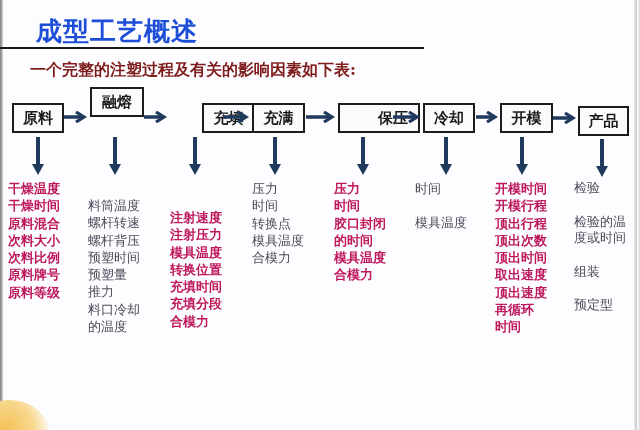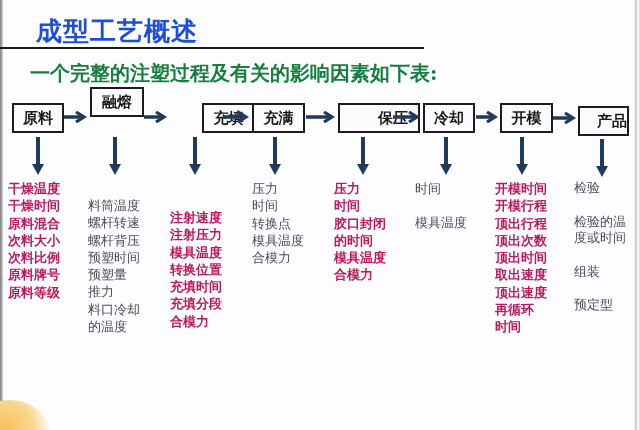--- a/index.html
+++ b/index.html
@@ -33,21 +33,21 @@
       font-size: 26px; font-weight: bold; letter-spacing: 1px;
       color: #1d4ed8;
       font-family: "DejaVu Sans", "Liberation Sans", sans-serif;
     }
     .title-rule {
       position: absolute; left: 0; top: 47px; width: 424px; height: 2px;
       background: #1a1a1a;
     }
     .subtitle {
       position: absolute; left: 30px; top: 60px;
-      font-size: 20px; font-weight: bold; color: #15803d;
+      font-size: 16px; font-weight: bold; color: #7f1d1d;
       font-family: "DejaVu Serif", "Liberation Serif", serif;
     }
     .stage-box {
       position: absolute;
       height: 26px;
       border: 2px solid #1c1c1c;
       background: #fbfbfd;
       display: flex; align-items: center; justify-content: center;
       font-size: 15px; font-weight: bold; color: #1a1a1a;
       box-sizing: content-box;
@@ -95,21 +95,21 @@
 </div>
 <div class="stage-box" style="left:338px;top:103px;width:50px;padding-left:28px;">
   <span>保压</span>
 </div>
 <div class="stage-box" style="left:423px;top:103px;width:48px;">
   <span>冷却</span>
 </div>
 <div class="stage-box" style="left:500px;top:103px;width:49px;">
   <span>开模</span>
 </div>
-<div class="stage-box" style="left:578px;top:106px;width:47px;justify-content:flex-end;">
+<div class="stage-box" style="left:578px;top:106px;width:47px;">
   <span>产品</span>
 </div>
 
 <div class="h-arrow" style="left:64px;top:111px;width:24px;">
   <svg width="24" height="12" viewBox="0 0 24 12">
       <line x1="0" y1="6" x2="17" y2="6" stroke="#1f3a5c" stroke-width="3.5"></line>
       <polyline points="12,1 20,6 12,11" fill="none" stroke="#1f3a5c" stroke-width="3.2"></polyline>
     </svg>
 </div>
 <div class="h-arrow" style="left:144px;top:111px;width:24px;">

